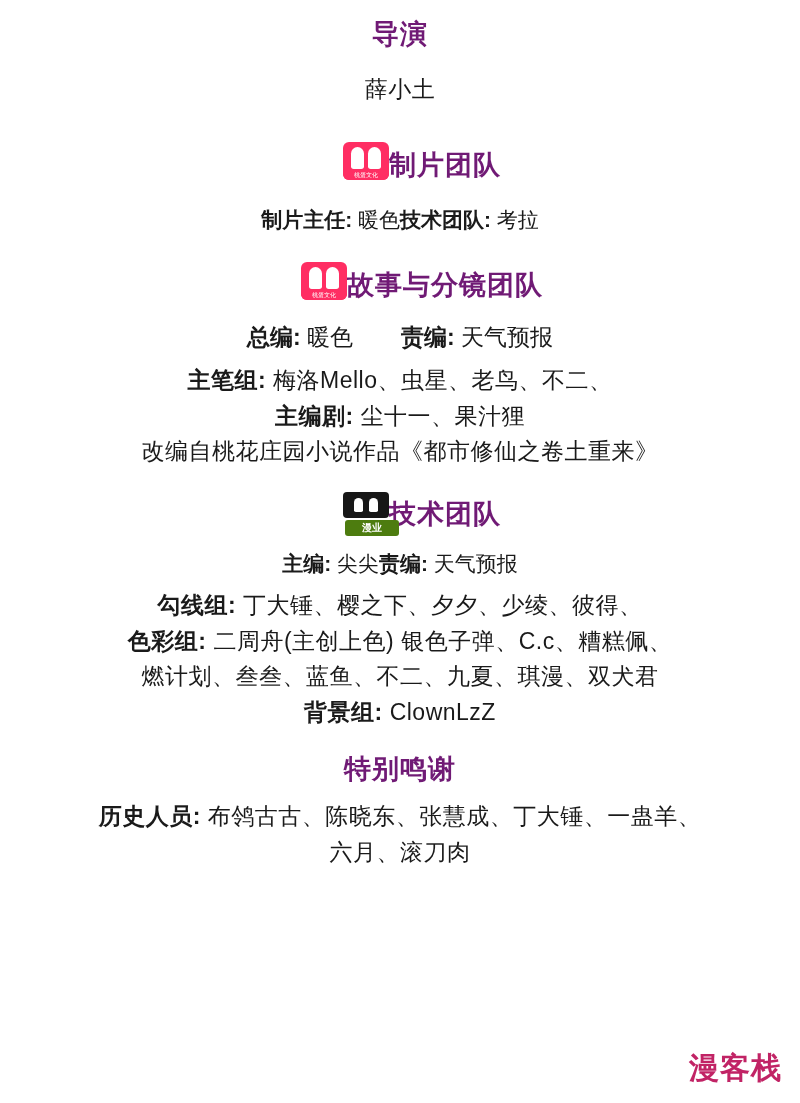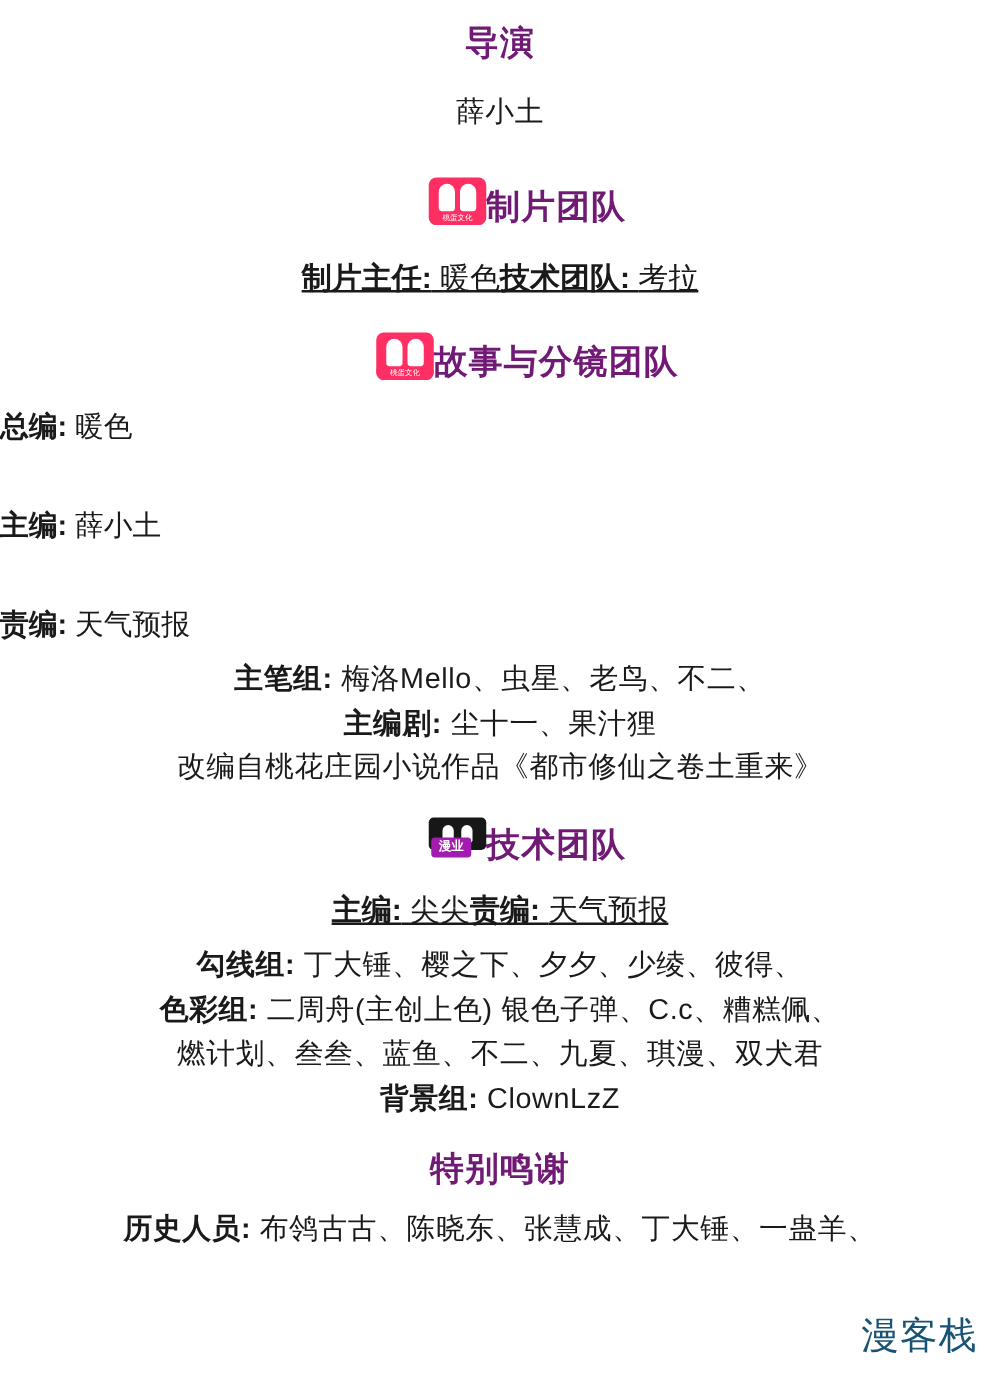--- a/index.html
+++ b/index.html
@@ -92,64 +92,62 @@
     position: absolute;
     width: 9px; height: 14px;
     background: #ffffff;
     border-radius: 5px 5px 2px 2px;
     top: 6px;
   }
   .logo-b .top:before { left: 11px; }
   .logo-b .top:after { left: 26px; }
   .logo-b .bottom {
     position: absolute;
-    bottom: 12px; left: 2px;
-    width: 32px; height: 16px;
-    background: #a21caf;
+    bottom: 0; left: 2px;
+    width: 54px; height: 16px;
+    background: #4d7c0f;
     border-radius: 3px;
     color: #fff;
     font-size: 10px;
     font-weight: bold;
     line-height: 16px;
     text-align: center;
   }
   .line {
     text-align: center;
     font-size: 23px;
     line-height: 1.55;
     letter-spacing: 0.5px;
   }
   .credit-pair {
     display: flex;
     justify-content: center;
-    font-size: 24px;
-    text-decoration: underline;
+    font-size: 21px;
   }
   .credit-triple {
     display: flex;
     justify-content: center;
     gap: 48px;
     font-size: 23px;
-    flex-direction: column;
   }
   .label {
     font-weight: bold;
   }
   .spacer-10 { height: 10px; }
   .spacer-14 { height: 14px; }
   .spacer-18 { height: 18px; }
   .spacer-22 { height: 22px; }
   .spacer-28 { height: 28px; }
   .spacer-34 { height: 34px; }
   .watermark {
     position: absolute;
     right: 18px;
     bottom: 14px;
-    color: #0c4a6e;
-    font-weight: normal;
+    color: #be185d;
+    font-weight: bold;
     font-size: 30px;
     letter-spacing: 1px;
     opacity: 0.95;
   }
   .nowrap { white-space: nowrap; }
 </style>
 </head>
 <body>
 
 <div class="page">
@@ -189,24 +187,20 @@
     </div>
     <div class="section-heading">故事与分镜团队</div>
   </div>
   <div class="spacer-14"></div>
   <div class="credit-triple">
     <div class="nowrap">
       <span class="label">总编:</span>
       <span>暖色</span>
     </div>
     <div class="nowrap">
-      <span class="label">主编:</span>
-      <span>薛小土</span>
-    </div>
-    <div class="nowrap">
       <span class="label">责编:</span>
       <span>天气预报</span>
     </div>
   </div>
   <div class="spacer-10"></div>
   <div class="line">
     <span class="label">主笔组:</span>
     <span>梅洛Mello、虫星、老鸟、不二、</span>
   </div>
   <div class="line">
@@ -253,15 +247,18 @@
     <span>ClownLzZ</span>
   </div>
 
   <div class="spacer-22"></div>
   <div class="section-heading">特别鸣谢</div>
   <div class="spacer-14"></div>
   <div class="line">
     <span class="label">历史人员:</span>
     <span>布鸰古古、陈晓东、张慧成、丁大锤、一蛊羊、</span>
   </div>
+  <div class="line">
+    <span>六月、滚刀肉</span>
+  </div>
 
   <div class="watermark">漫客栈</div>
 </div>
 
 </body></html>

